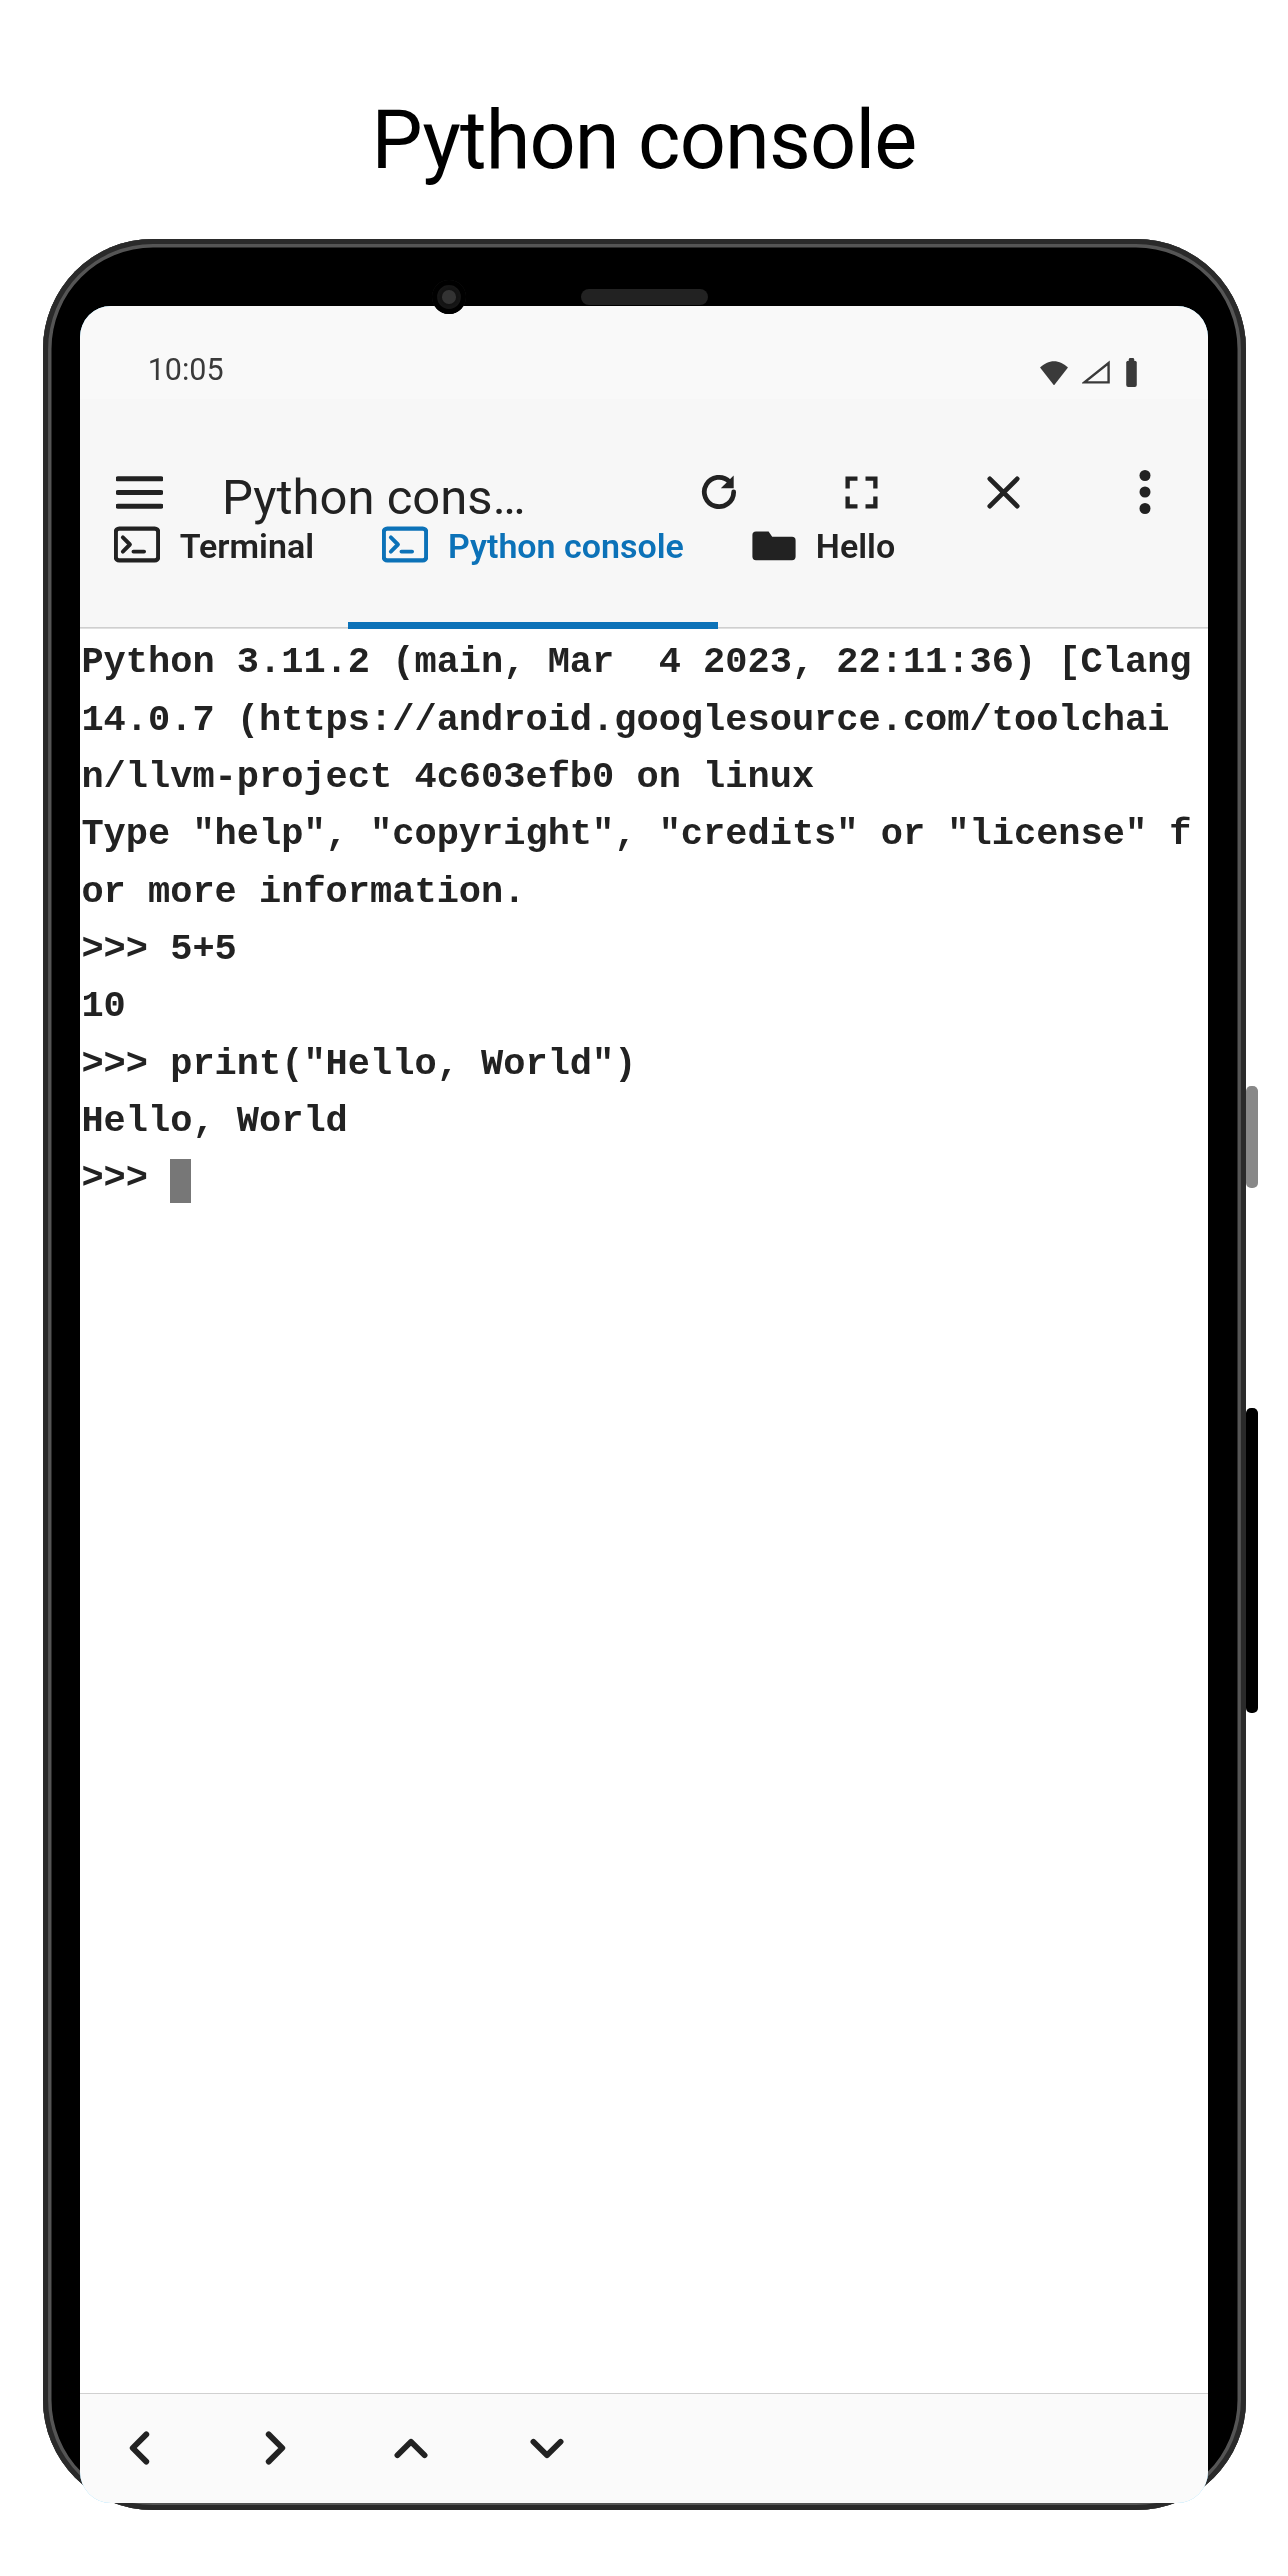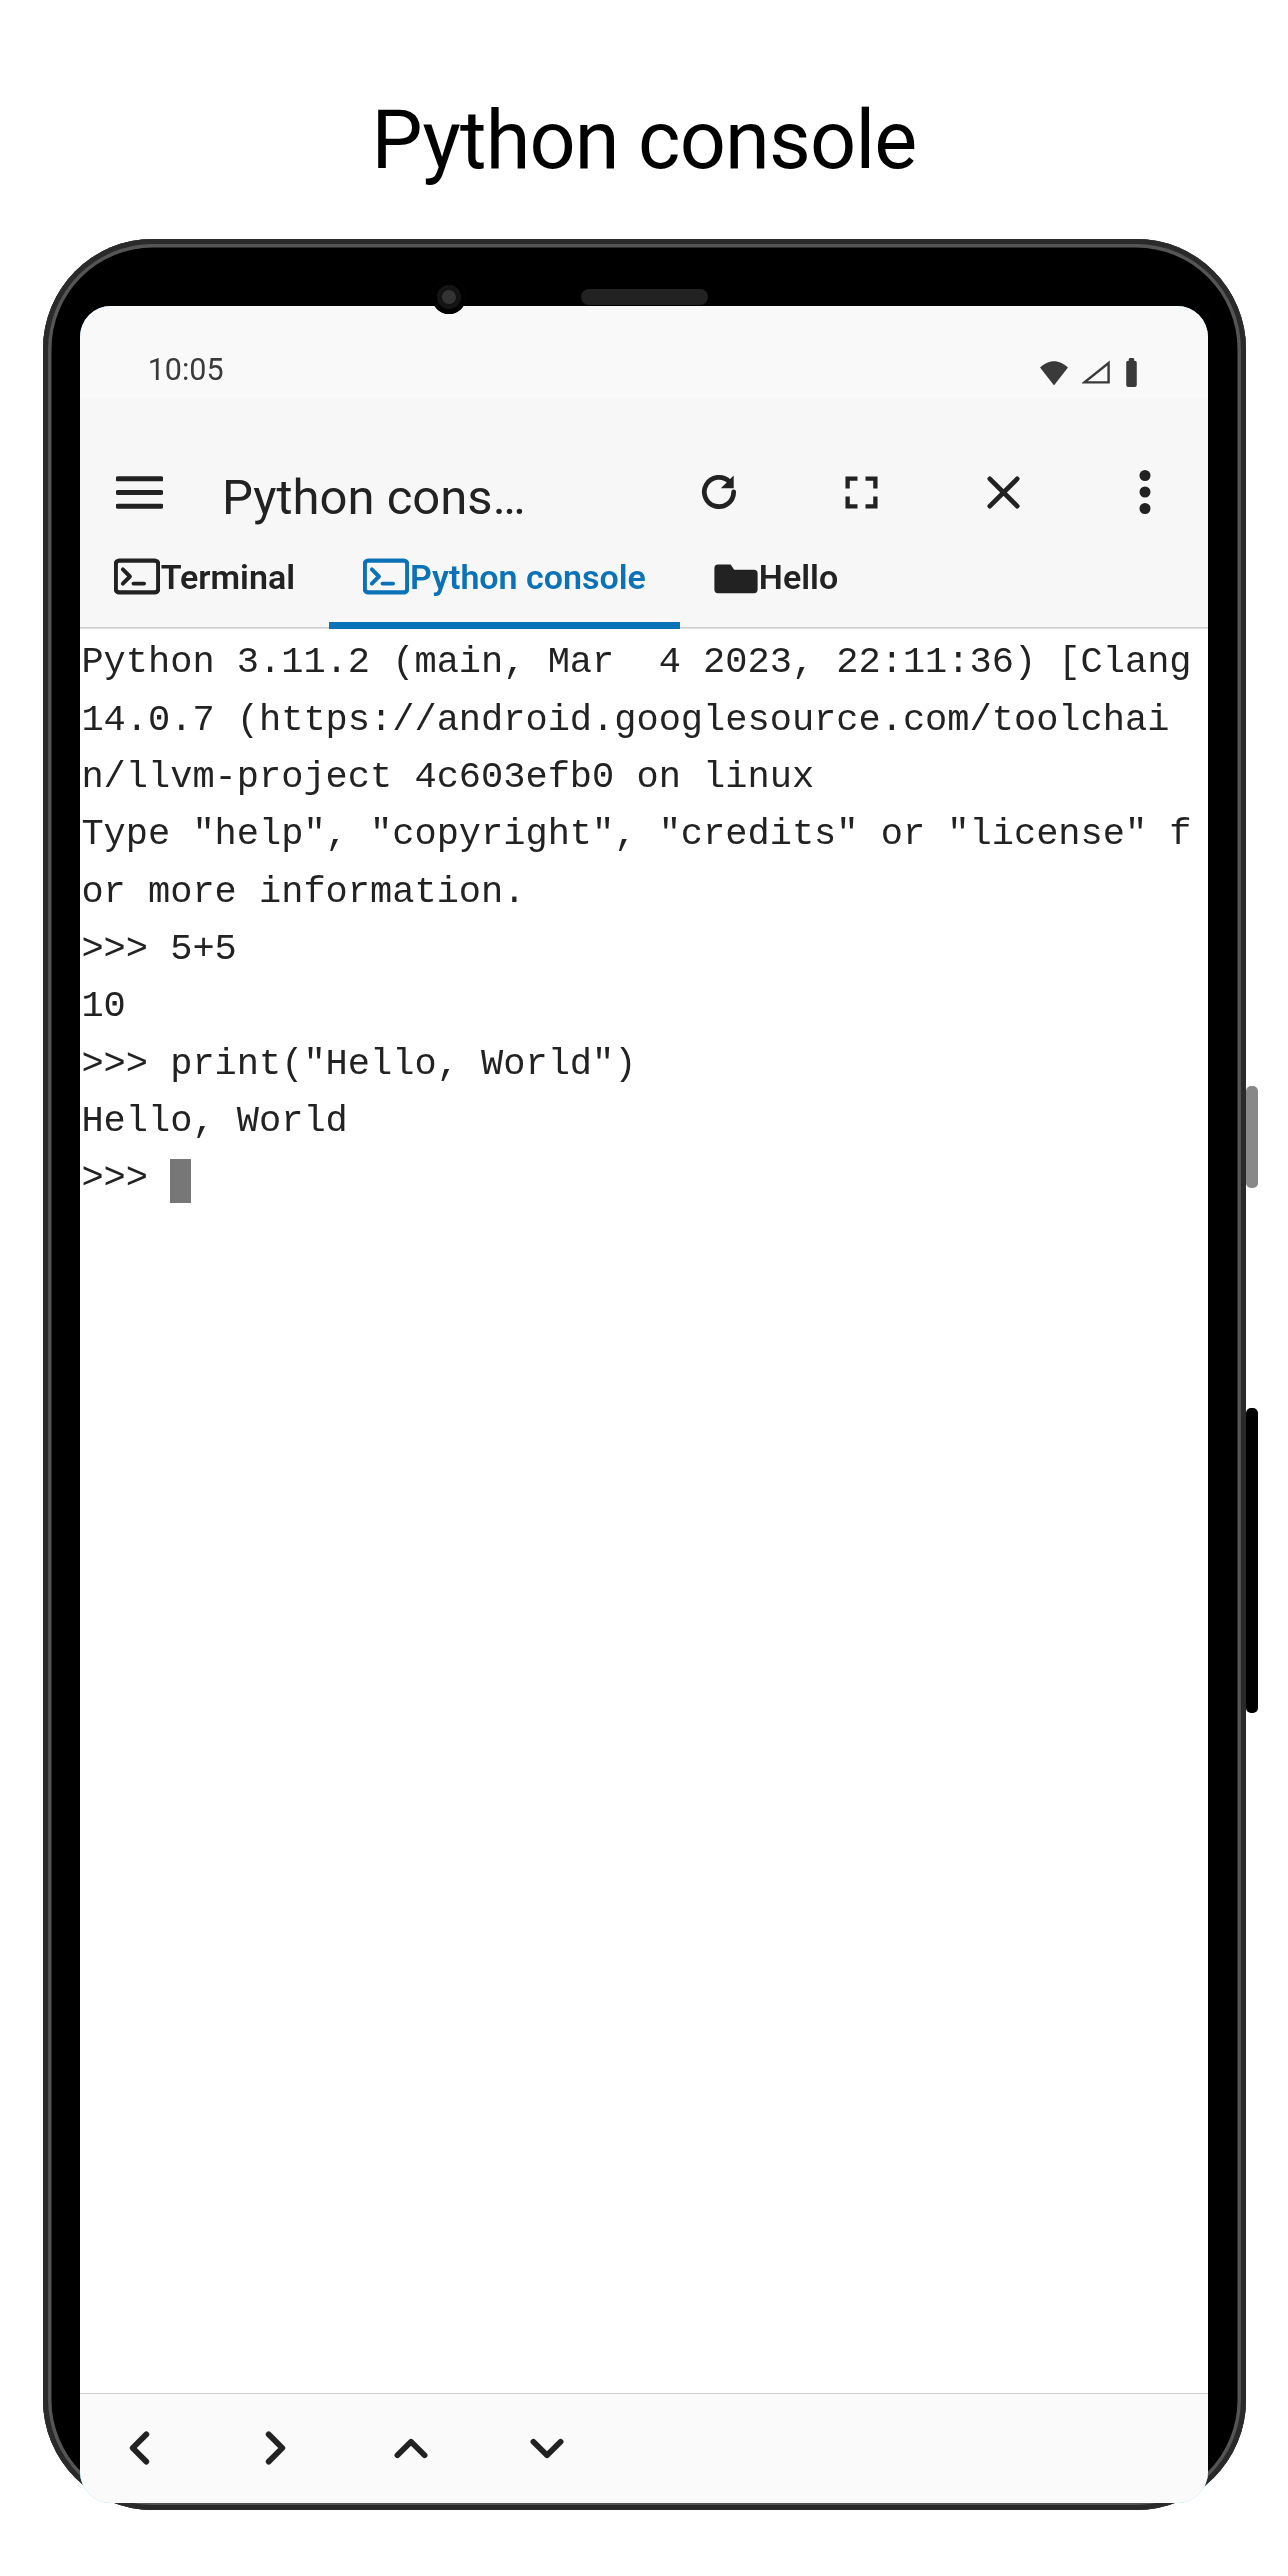--- a/index.html
+++ b/index.html
@@ -122,22 +122,22 @@
 
   
   .tabbar {
     height: 102px;
     background:#f7f7f7;
     display:flex;
     align-items:stretch;
     border-bottom: 1.7px solid #cfcfcf;
   }
   .tab {
-    display:flex; align-items:center; justify-content:center;
-    gap:1px;
+    display:flex; align-items:flex-start; justify-content:center;
+    gap:20px;
     padding: 0 34px;
     font-size: 34px;
     font-weight:600;
     color:#222;
     position:relative;
   }
   .tab.active { color:#0c72b8; }
   .tab.active::after{
     content:""; position:absolute; left:0; right:0; bottom:-1.7px;
     height:6.8px; background:#0c72b8;
@@ -150,20 +150,21 @@
     background:#ffffff;
     font-family: "Menlo","Consolas","Courier New",monospace;
     font-size: 37px;
     line-height: 1.55;
     color:#222;
     padding: 5.1px 1.7px;
     white-space: pre-wrap;
     word-break: break-all;
     overflow:hidden;
     border-top:0.8px solid #e0e0e0;
+    font-weight:bold;
   }
   .cursor {
     display:inline-block;
     width: 20.3px; height: 44px;
     background:#777;
     vertical-align: text-bottom;
     margin-bottom:-3.4px;
   }
 
   

